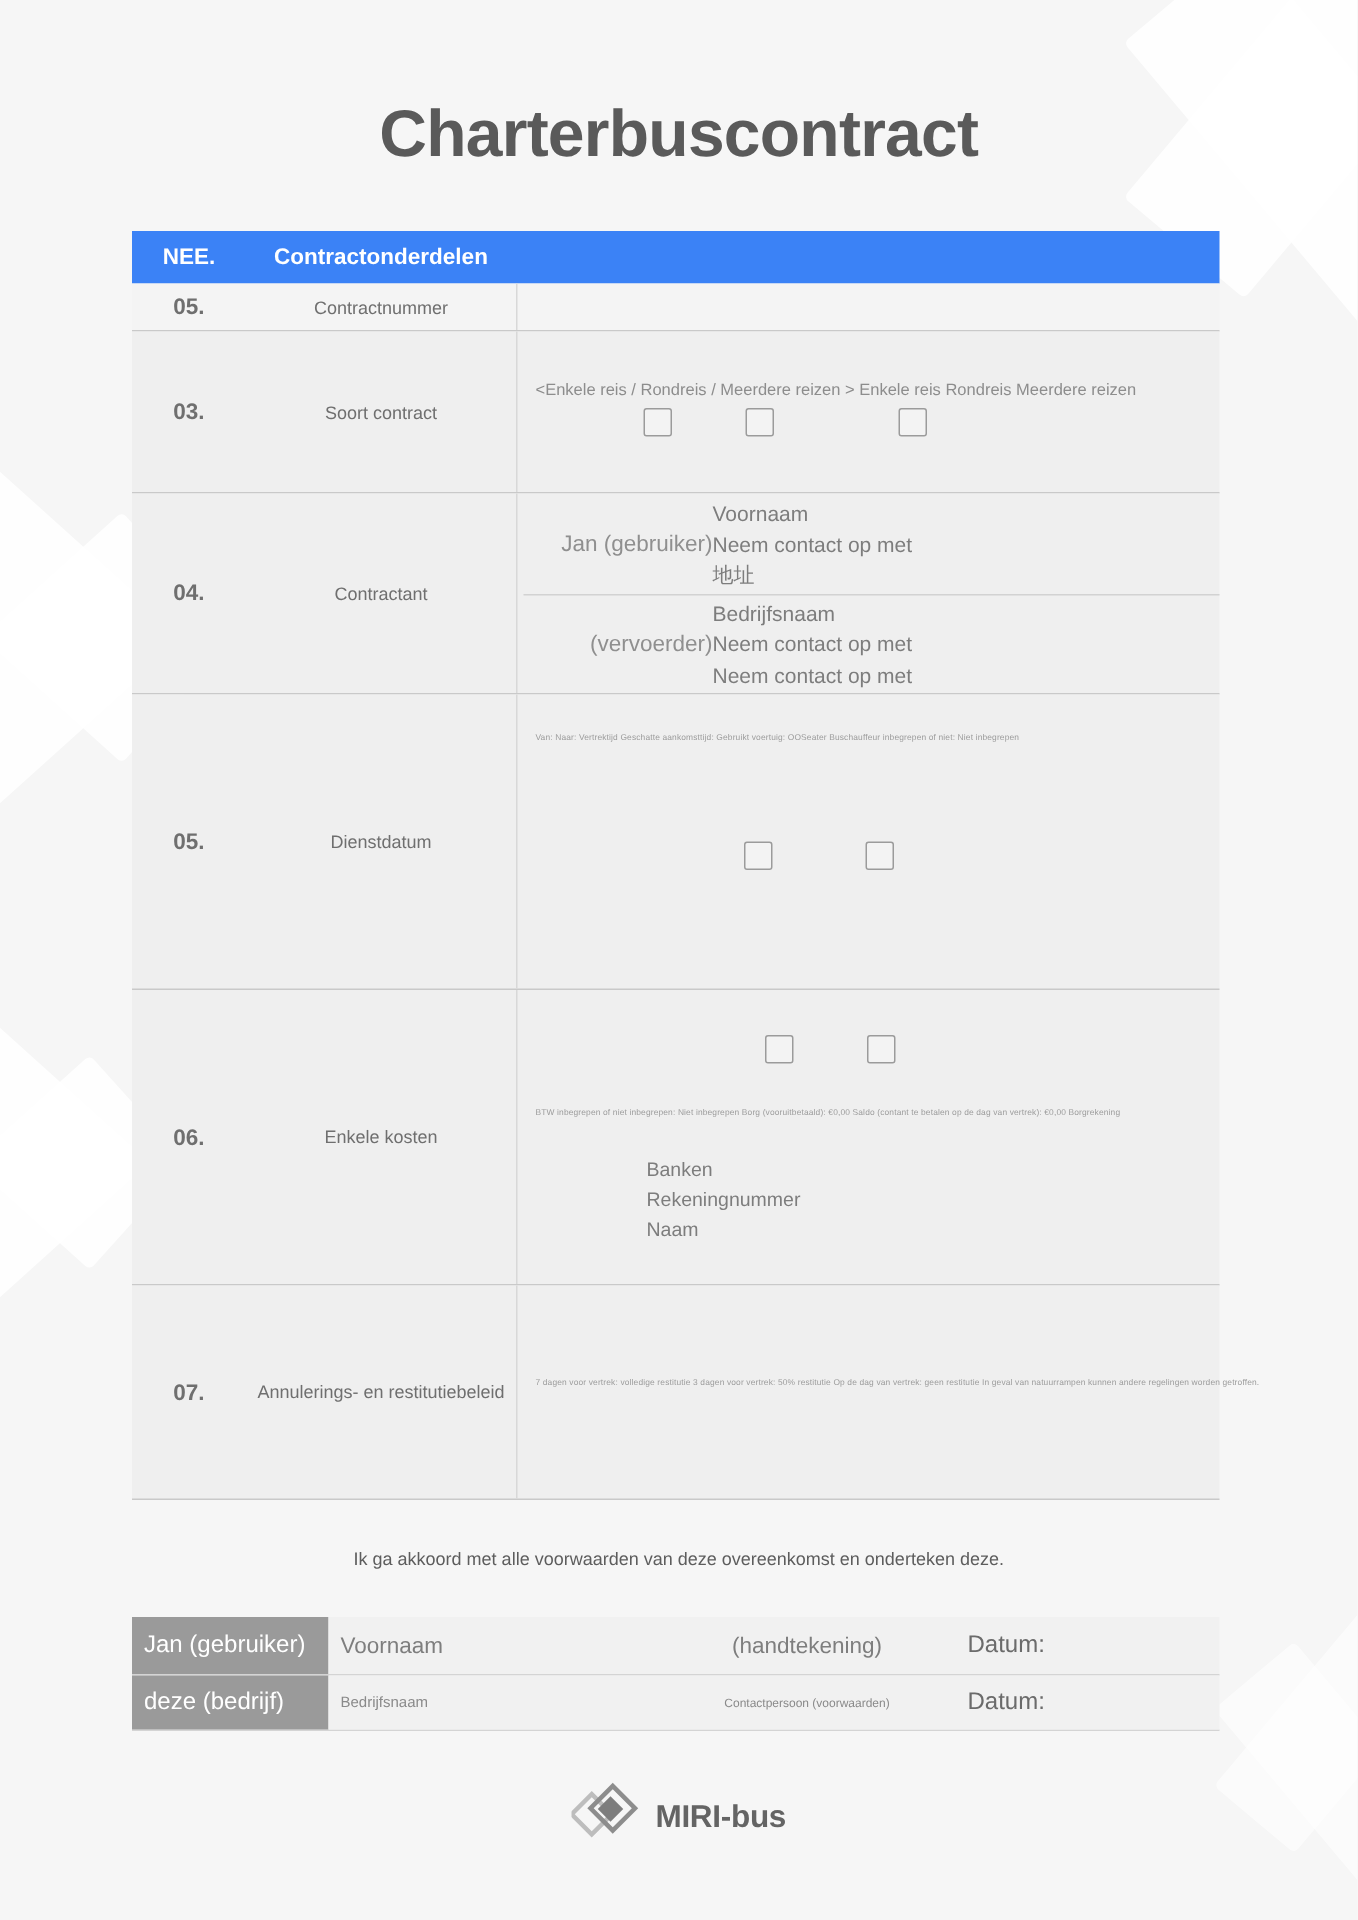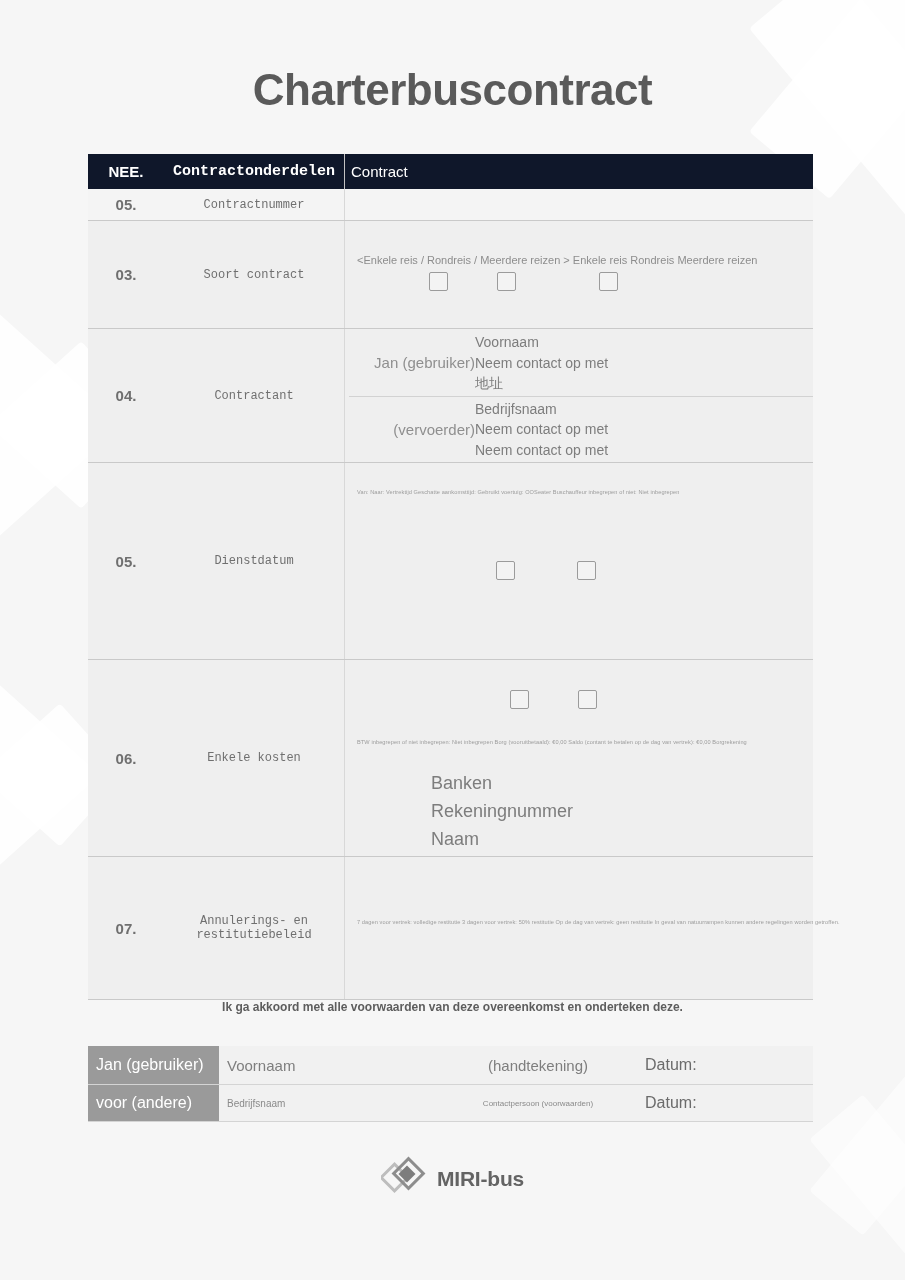--- a/index.html
+++ b/index.html
@@ -100,41 +100,40 @@
   }
   .trow {
     display: flex;
     align-items: stretch;
     border-bottom: 1px solid #c9c9c9;
     background: #efefef;
   }
   .trow.zebra-light { background: #f4f4f4; }
   .thead {
     display: flex;
-    background: #0f172a;
+    background: #3b82f6;
     color: #ffffff;
     border-bottom: none;
   }
   .c-no {
     width: 76px;
     flex: 0 0 76px;
     display: flex;
     align-items: center;
     justify-content: center;
     text-align: center;
   }
   .c-part {
     width: 180px;
     flex: 0 0 180px;
     display: flex;
     align-items: center;
     justify-content: center;
     text-align: center;
     padding: 0 6px;
-    font-family: Liberation Mono, monospace;
   }
   .c-val {
     flex: 1 1 auto;
     display: flex;
     align-items: center;
     border-left: 1px solid #d8d8d8;
     padding: 0 0 0 4px;
     position: relative;
   }
   .thead .c-val { border-left: 1px solid #c3c3c3; }
@@ -163,21 +162,21 @@
   .r-07 { min-height: 143px; }
 
   .tiny {
     font-size: 5.6px;
     color: #9c9c9c;
     line-height: 1.4;
     letter-spacing: 0.1px;
     white-space: nowrap;
   }
   .med {
-    font-size: 18px;
+    font-size: 13px;
     color: #7d7d7d;
     line-height: 1.55;
   }
 
   
   .cbox {
     width: 19px; height: 19px;
     border: 1.5px solid #9b9b9b;
     background: #f3f3f3;
     border-radius: 2px;
@@ -240,22 +239,23 @@
   
   .r07-inner { width: 100%; position: relative; height: 133px; }
   .r07-tiny { position: absolute; top: 57px; left: 8px; }
 
   .table-bottom { border-bottom: 1px solid #c9c9c9; }
 
   
   .consent {
     text-align: center;
     font-size: 12px;
-    font-weight: 700;
+    font-weight: 400;
     color: #5d5d5d;
+    margin-top: 32px;
   }
 
   
   .sig-wrap {
     margin: 32px 88px 0 88px;
     width: 725px;
   }
   .sig-row {
     display: flex;
     align-items: stretch;
@@ -323,21 +323,20 @@
 
 <div class="page">
 
   <div class="title">Charterbuscontract</div>
 
   <div class="table-wrap">
 
     <div class="trow thead">
       <div class="c-no">NEE.</div>
       <div class="c-part">Contractonderdelen</div>
-      <div class="c-val">Contract</div>
     </div>
 
     <div class="trow r-short zebra-light">
       <div class="c-no rownum">05.</div>
       <div class="c-part rowlabel">Contractnummer</div>
       <div class="c-val">
         <span class="med"></span>
       </div>
     </div>
 
@@ -432,21 +431,21 @@
   <div class="sig-wrap">
     <div class="sig-row sig-1">
       <div class="sig-key">Jan (gebruiker)</div>
       <div class="sig-body">
         <div class="sig-name sig-name-1">Voornaam</div>
         <div class="sig-sign sig-sign-1">(handtekening)</div>
         <div class="sig-date sig-date-1">Datum:</div>
       </div>
     </div>
     <div class="sig-row sig-2">
-      <div class="sig-key">voor (andere)</div>
+      <div class="sig-key">deze (bedrijf)</div>
       <div class="sig-body">
         <div class="sig-name sig-name-2">Bedrijfsnaam</div>
         <div class="sig-sign sig-sign-2">Contactpersoon (voorwaarden)</div>
         <div class="sig-date sig-date-2">Datum:</div>
       </div>
     </div>
   </div>
 
   <div class="footer">
     <span class="logo-mark">

